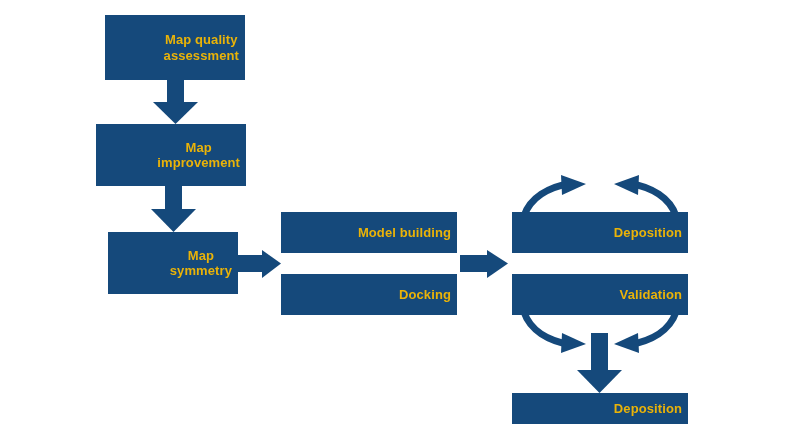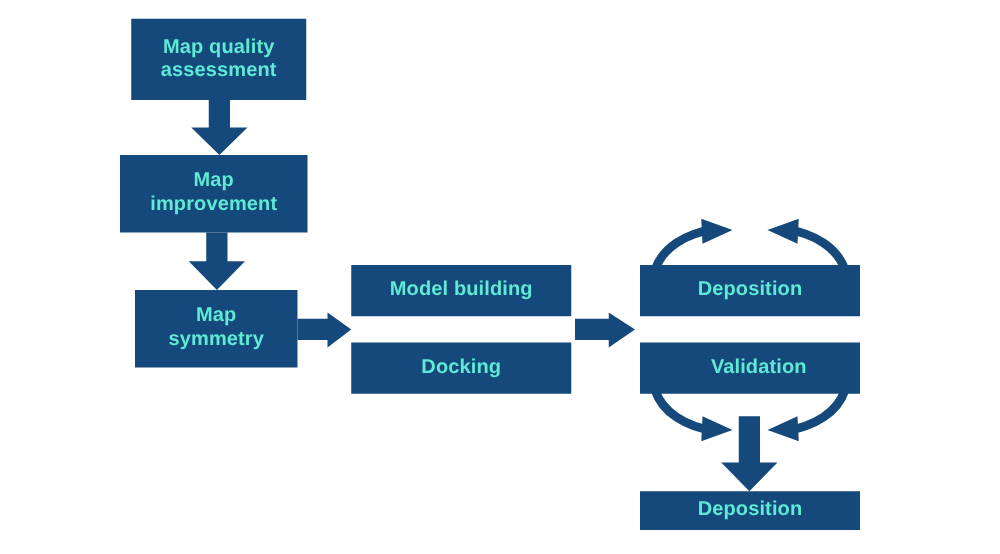--- a/index.html
+++ b/index.html
@@ -11,27 +11,27 @@
     position: relative;
     width: 800px;
     height: 443px;
     background: #ffffff;
     overflow: hidden;
     font-family: "Liberation Sans", sans-serif;
   }
   .node {
     position: absolute;
     background: #15497B;
-    color: #5eead4;
+    color: #eab308;
     display: flex;
     align-items: center;
-    justify-content: center;
+    justify-content: flex-end;
     text-align: center;
     line-height: 1.18;
-    font-size: 16px;
+    font-size: 13px;
     font-weight: 600;
     letter-spacing: 0.1px;
     box-sizing: border-box;
     padding: 2px 6px;
     white-space: pre-line;
   }
   .svg-layer {
     position: absolute;
     left: 0;
     top: 0;

